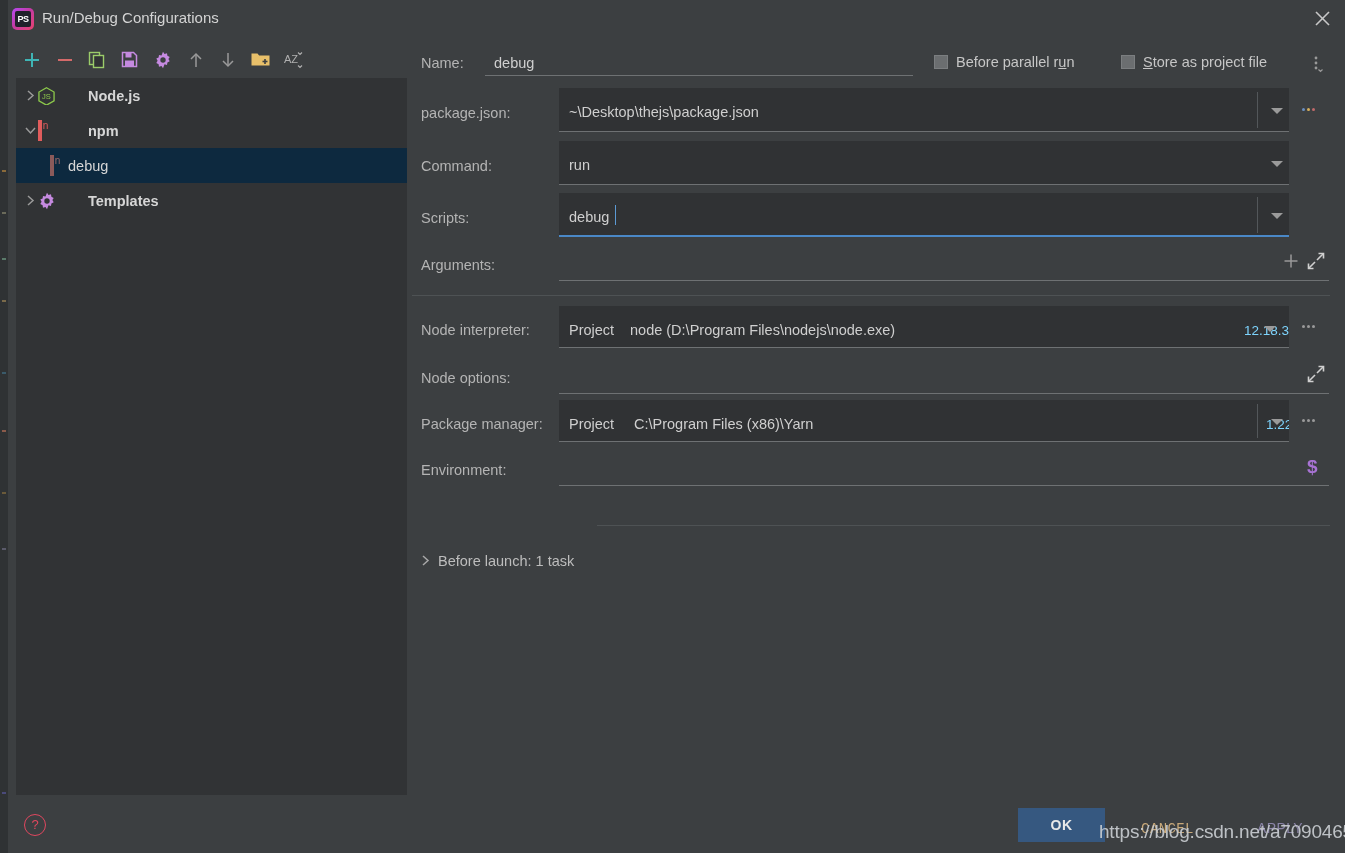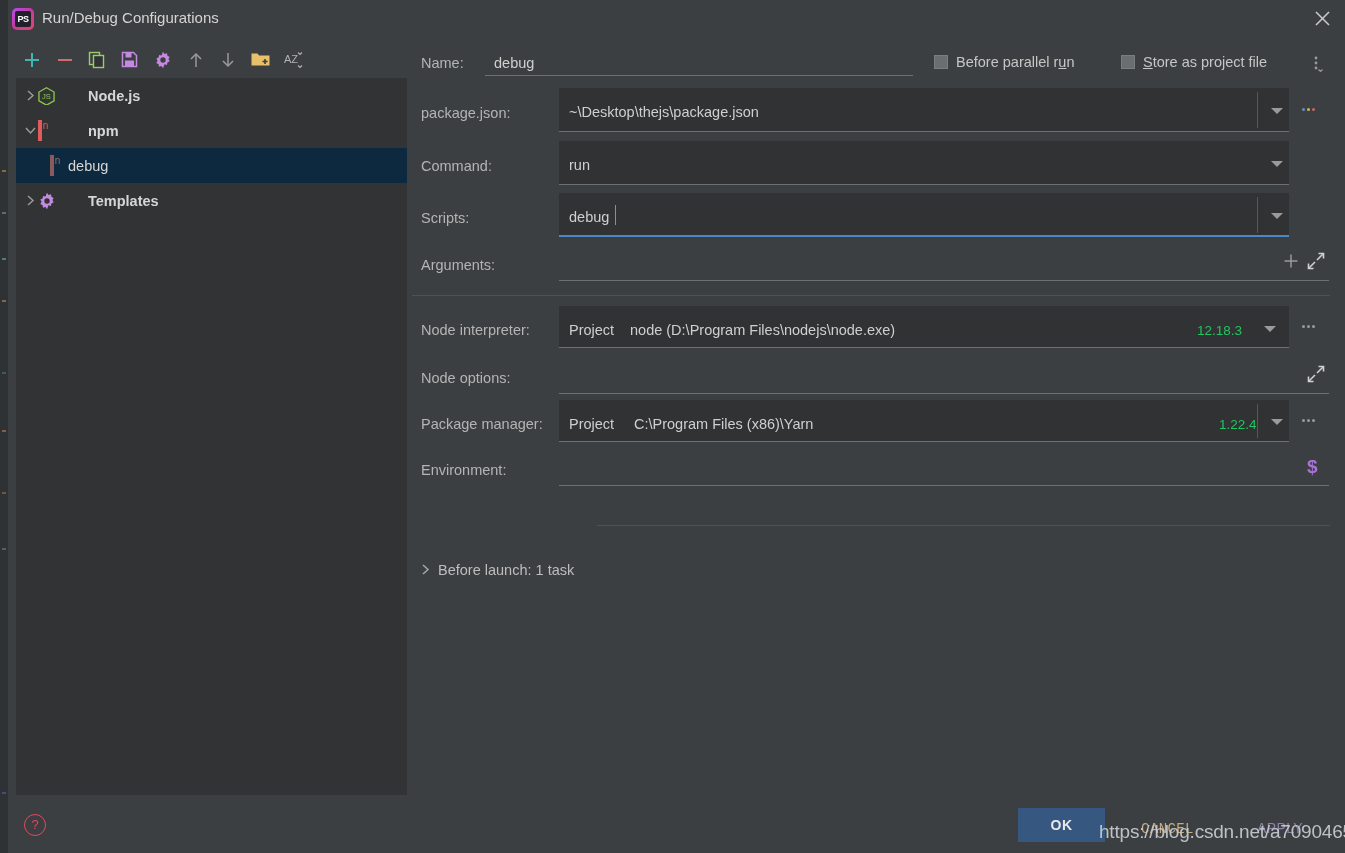--- a/index.html
+++ b/index.html
@@ -104,21 +104,21 @@
   }
   .fld-box {
     position: absolute; background: #303234; border: none;
     border-bottom: 1px solid #6e7173;
   }
   .fld-box.focused { border-bottom: 2px solid #4a88c7; }
   .fld-text {
     position: absolute; font-size: 14.5px; color: #cfcfcf; white-space: nowrap;
     overflow: hidden;
   }
-  .fld-text.muted { color: #22c55e; }
+  .fld-text.muted { color: #7dd3fc; margin-left: 47px; }
   .caret {
     position: absolute; width: 1px; background: #5c9ad4;
   }
   .arrow-dn {
     position: absolute; width: 0; height: 0;
     border-left: 6px solid transparent; border-right: 6px solid transparent;
     border-top: 6px solid #9a9a9a; cursor: pointer;
   }
   .vdiv {
     position: absolute; width: 1px; background: #53575a;
@@ -138,21 +138,21 @@
   .mn { text-decoration: underline; }
 
   .sep-line {
     position: absolute; height: 1px; background: #4e5254;
   }
 
   .expand-ico { position: absolute; cursor: pointer; }
   .plus-ico { position: absolute; cursor: pointer; }
 
   .before-launch {
-    position: absolute; display: flex; align-items: center; cursor: pointer; margin-top: 9px;
+    position: absolute; display: flex; align-items: center; cursor: pointer;
   }
   .bl-text { font-size: 14.5px; color: #bdbdbd; white-space: nowrap; margin-left: 8px; }
 
   
   .help-btn {
     position: absolute; left: 24px; top: 814px; width: 22px; height: 22px;
     border: 1.6px solid #e0475f; border-radius: 50%; cursor: pointer;
     color: #e0475f; font-size: 13px; text-align: center; line-height: 19px;
   }
   .btn {

